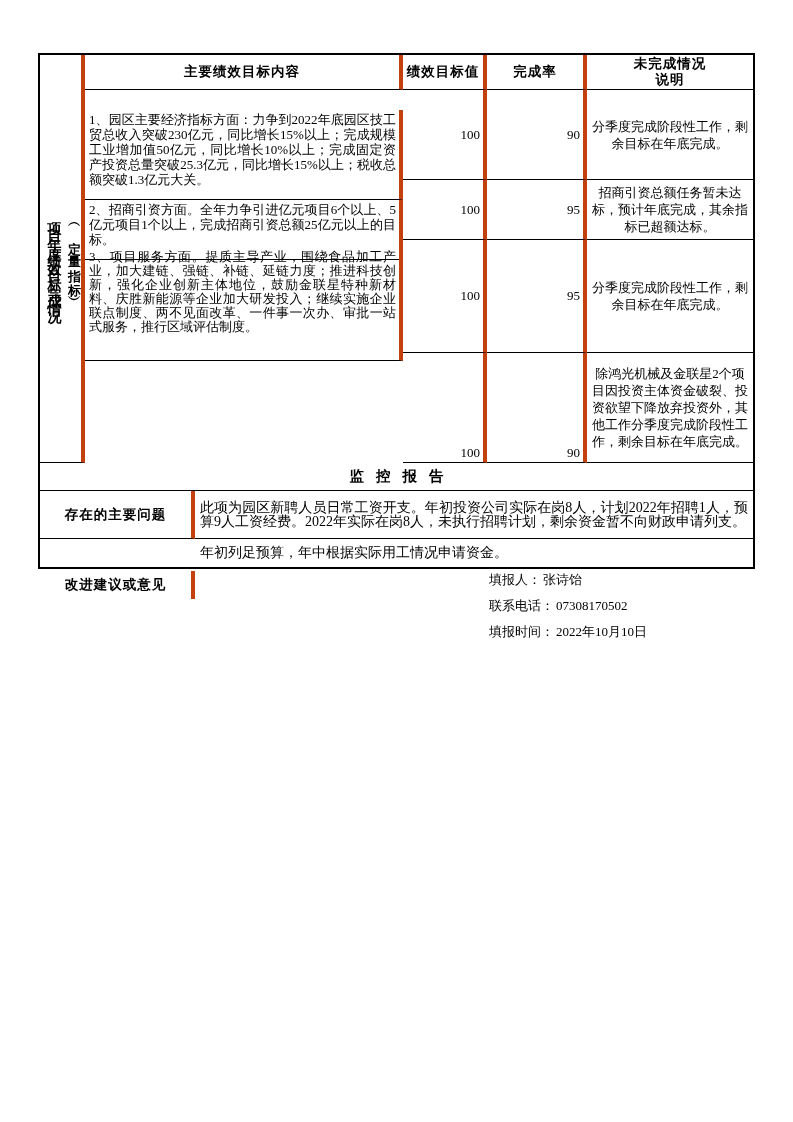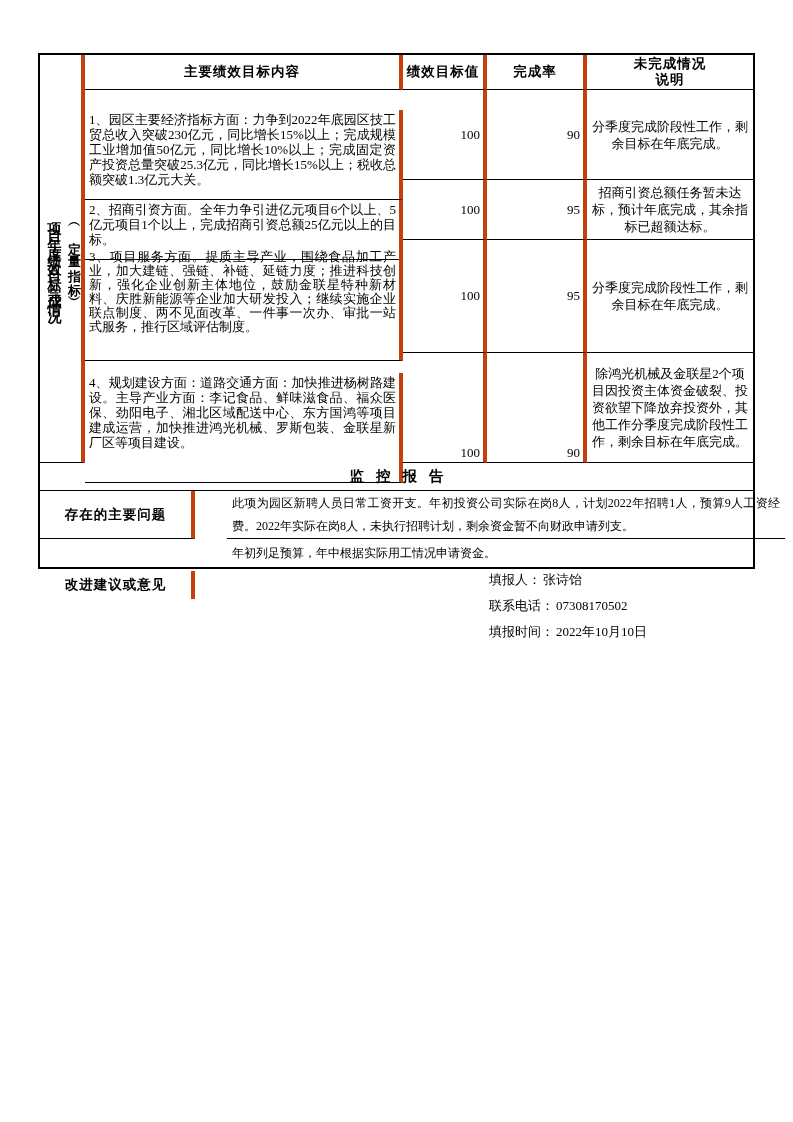--- a/index.html
+++ b/index.html
@@ -21,21 +21,21 @@
   .content { font-size:13px; padding:2px 3px 0 4px; text-align:justify;margin-top:20px; }
   .lh15 { line-height:15px; }
   .lh14 { line-height:14px; }
   .num { display:flex; justify-content:flex-end; align-items:center; padding-right:3px; font-size:13px; }
   .num-bottom { align-items:flex-end; padding-bottom:1px; }
   .note { display:flex; align-items:center; justify-content:center; text-align:center;
           font-size:13px; line-height:17px; padding:0 3px; }
   .monitor { display:flex; align-items:center; justify-content:center; font-weight:bold;
              font-size:14.5px; letter-spacing:12px; text-indent:12px; }
   .blabel { display:flex; align-items:center; justify-content:center; font-weight:bold; font-size:13.5px; letter-spacing:1px; }
-  .btext { display:flex; align-items:center; font-size:12px; line-height:23px; padding:2px 5px; text-align:justify;margin-left:32px; }
+  .btext { display:flex; align-items:center; font-size:14px; line-height:14px; padding:2px 5px; text-align:justify; }
   .vcol { position:absolute; writing-mode:vertical-lr; text-orientation:upright;
           font-weight:bold; font-size:14px; top:50%; transform:translateY(-50%); white-space:nowrap; }
   .vmain { left:5px; letter-spacing:8px; }
   .vannot { left:25px; font-size:13px; letter-spacing:14px; }
   .footer-block { position:absolute; font-size:13px; }
   .footer-block .fline { height:26px; }
   .fval { margin-left:2px; }
 </style>
 </head>
 <body>
@@ -71,21 +71,20 @@
     <div class="cell content lh15" style="left:45px;top:125px;width:318px;height:60px;">2、招商引资方面。全年力争引进亿元项目6个以上、5亿元项目1个以上，完成招商引资总额25亿元以上的目标。</div>
     <div class="cell num" style="left:363px;top:125px;width:84px;height:60px;">100</div>
     <div class="cell num" style="left:447px;top:125px;width:100px;height:60px;">95</div>
     <div class="cell note last-col" style="left:547px;top:125px;width:166px;height:60px;">招商引资总额任务暂未达标，预计年底完成，其余指标已超额达标。</div>
 
     <div class="cell content lh14" style="left:45px;top:173px;width:318px;height:113px;">3、项目服务方面。提质主导产业，围绕食品加工产业，加大建链、强链、补链、延链力度；推进科技创新，强化企业创新主体地位，鼓励金联星特种新材料、庆胜新能源等企业加大研发投入；继续实施企业联点制度、两不见面改革、一件事一次办、审批一站式服务，推行区域评估制度。</div>
     <div class="cell num" style="left:363px;top:185px;width:84px;height:113px;">100</div>
     <div class="cell num" style="left:447px;top:185px;width:100px;height:113px;">95</div>
     <div class="cell note last-col" style="left:547px;top:185px;width:166px;height:113px;">分季度完成阶段性工作，剩余目标在年底完成。</div>
 
-    <div class="cell content lh15" style="left:45px;top:298px;width:318px;height:110px;">4、规划建设方面：道路交通方面：加快推进杨树路建设。主导产业方面：李记食品、鲜味滋食品、福众医保、劲阳电子、湘北区域配送中心、东方国鸿等项目建成运营，加快推进鸿光机械、罗斯包装、金联星新厂区等项目建设。</div>
     <div class="cell num num-bottom" style="left:363px;top:298px;width:84px;height:110px;">100</div>
     <div class="cell num num-bottom" style="left:447px;top:298px;width:100px;height:110px;">90</div>
     <div class="cell note last-col" style="left:547px;top:298px;width:166px;height:110px;">除鸿光机械及金联星2个项目因投资主体资金破裂、投资欲望下降放弃投资外，其他工作分季度完成阶段性工作，剩余目标在年底完成。</div>
 
     <div class="cell monitor last-col" style="left:0;top:408px;width:713px;height:28px;">监控报告</div>
 
     <div class="cell blabel" style="left:0;top:436px;width:155px;height:48px;">存在的主要问题</div>
     <div class="cell btext last-col" style="left:155px;top:436px;width:558px;height:48px;">此项为园区新聘人员日常工资开支。年初投资公司实际在岗8人，计划2022年招聘1人，预算9人工资经费。2022年实际在岗8人，未执行招聘计划，剩余资金暂不向财政申请列支。</div>
 
     <div class="cell blabel last-row" style="left:0;top:484px;width:155px;height:28px;margin-top:32px;">改进建议或意见</div>

